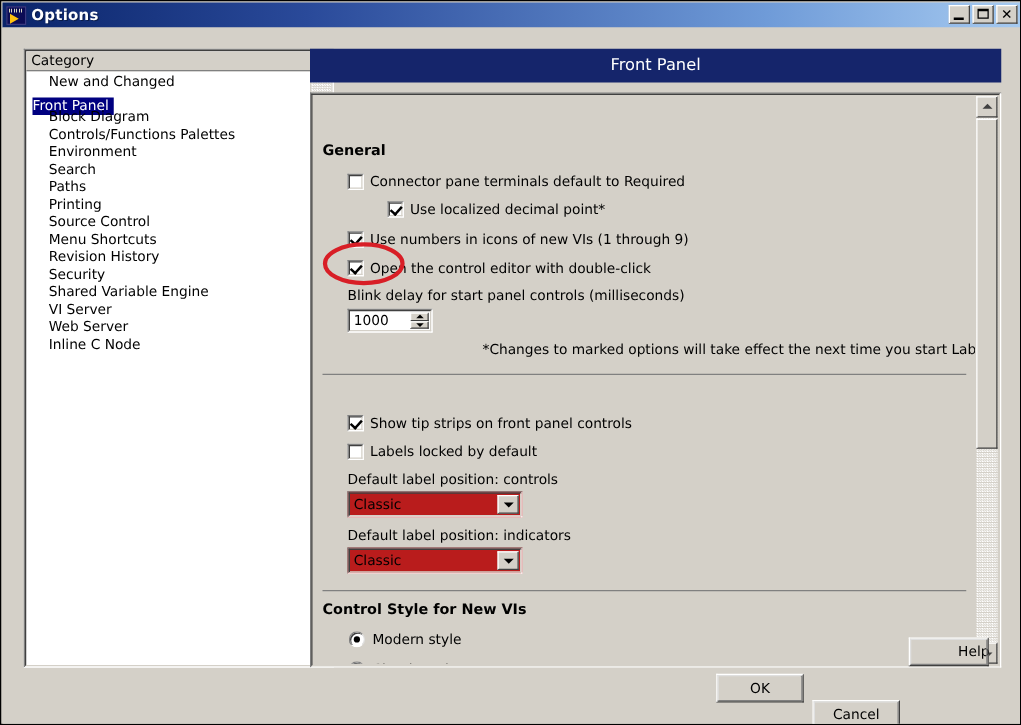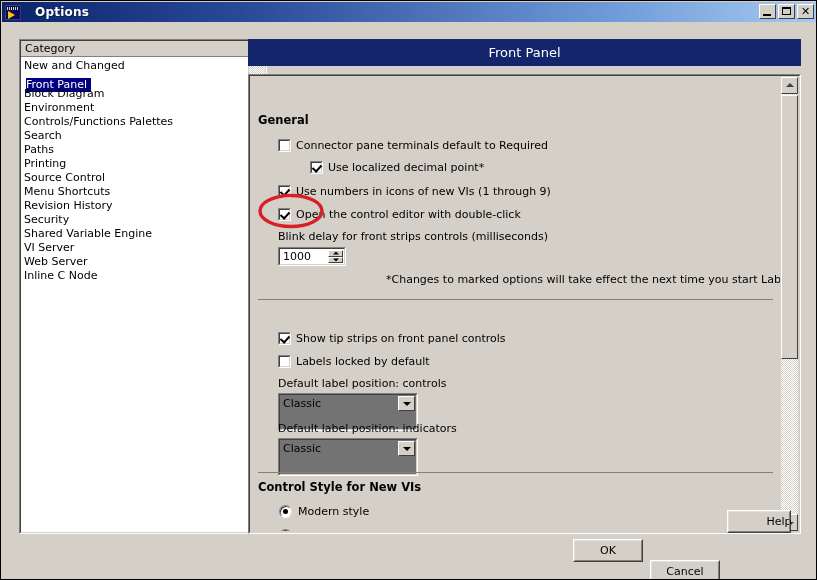--- a/index.html
+++ b/index.html
@@ -26,21 +26,20 @@
   .titlebar {
     position: absolute;
     left: 1px;
     top: 1px;
     width: 815px;
     height: 20px;
     background: linear-gradient(to right, #0a246a 0%, #2a4a9a 30%, #6f9bd8 75%, #a6caf0 100%);
     display: flex;
     align-items: center;
     box-sizing: border-box;
-    gap: 10px;
   }
   .tb-icon {
     width: 16px;
     height: 15px;
     margin-left: 3px;
     margin-right: 4px;
     position: relative;
     background: #0c0c55;
     border: 1px solid #3a3a80;
     box-sizing: border-box;
@@ -156,21 +155,21 @@
     position: absolute;
     left: 0; top: 17px; right: 17px; bottom: 0;
     overflow: hidden;
     padding-top: 1px;
   }
   .cat-item {
     font-size: 11px;
     color: #000000;
     line-height: 14px;
     height: 14px;
-    padding-left: 3px;
+    padding-left: 18px;
     white-space: nowrap;
     cursor: default;
   }
   .cat-item.selected {
     background: #000080;
     color: #ffffff;
     display: inline-block;
     padding-right: 4px;
     margin-left: 5px;
     padding-left: 0;
@@ -425,22 +424,22 @@
   .spin .btns .d::after {
     border-left: 3px solid transparent;
     border-right: 3px solid transparent;
     border-top: 3px solid #000000;
   }
 
   
   .dd {
     position: absolute;
     width: 140px;
-    height: 38px;
-    background: #737373;
+    height: 21px;
+    background: #b91c1c;
     border: 1px solid;
     border-color: #808080 #ffffff #ffffff #808080;
     box-sizing: border-box;
   }
   .dd .inb {
     position: absolute;
     inset: 0;
     border: 1px solid;
     border-color: #404040 #d4d0c8 #d4d0c8 #404040;
     box-sizing: border-box;
@@ -546,24 +545,24 @@
 
         <div class="cat-list">
           <div class="cat-item-wrap">
               <div class="cat-item">New and Changed</div>
             </div>
           <div class="cat-item-wrap"><div class="cat-item selected">Front Panel</div></div>
           <div class="cat-item-wrap">
               <div class="cat-item">Block Diagram</div>
             </div>
           <div class="cat-item-wrap">
+              <div class="cat-item">Controls/Functions Palettes</div>
+            </div>
+          <div class="cat-item-wrap">
               <div class="cat-item">Environment</div>
-            </div>
-          <div class="cat-item-wrap">
-              <div class="cat-item">Controls/Functions Palettes</div>
             </div>
           <div class="cat-item-wrap">
               <div class="cat-item">Search</div>
             </div>
           <div class="cat-item-wrap">
               <div class="cat-item">Paths</div>
             </div>
           <div class="cat-item-wrap">
               <div class="cat-item">Printing</div>
             </div>
@@ -631,21 +630,21 @@
             <span>Use numbers in icons of new VIs (1 through 9)</span>
           </div>
 
           <div class="opt-row" style="left:27px; top:131px;">
             <span class="cb checked">
                 <span class="ins"></span>
               </span>
             <span>Open the control editor with double-click</span>
           </div>
 
-          <div class="plain-label" style="left:27px; top:153px;">Blink delay for front strips controls (milliseconds)</div>
+          <div class="plain-label" style="left:27px; top:153px;">Blink delay for start panel controls (milliseconds)</div>
 
           <div class="spin" style="left:27px; top:170px;">
             <span class="inb"></span>
             <span class="val">1000</span>
             <span class="btns">
               <div class="u"></div>
               <div class="d"></div>
             </span>
           </div>
 

